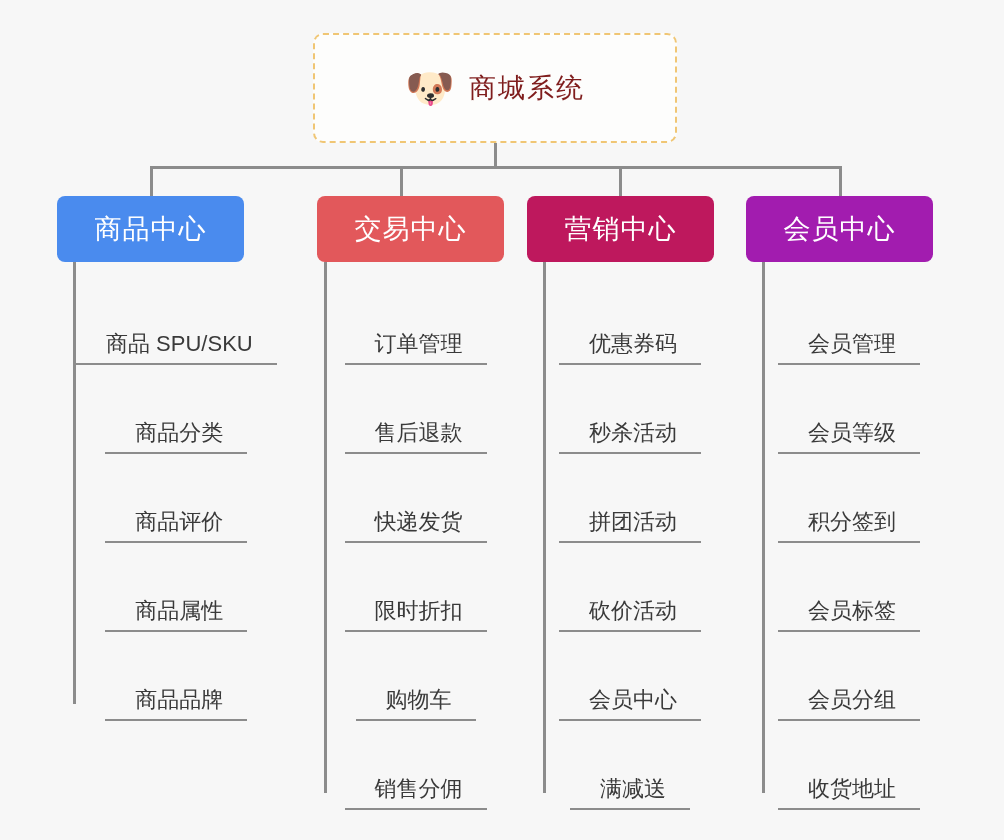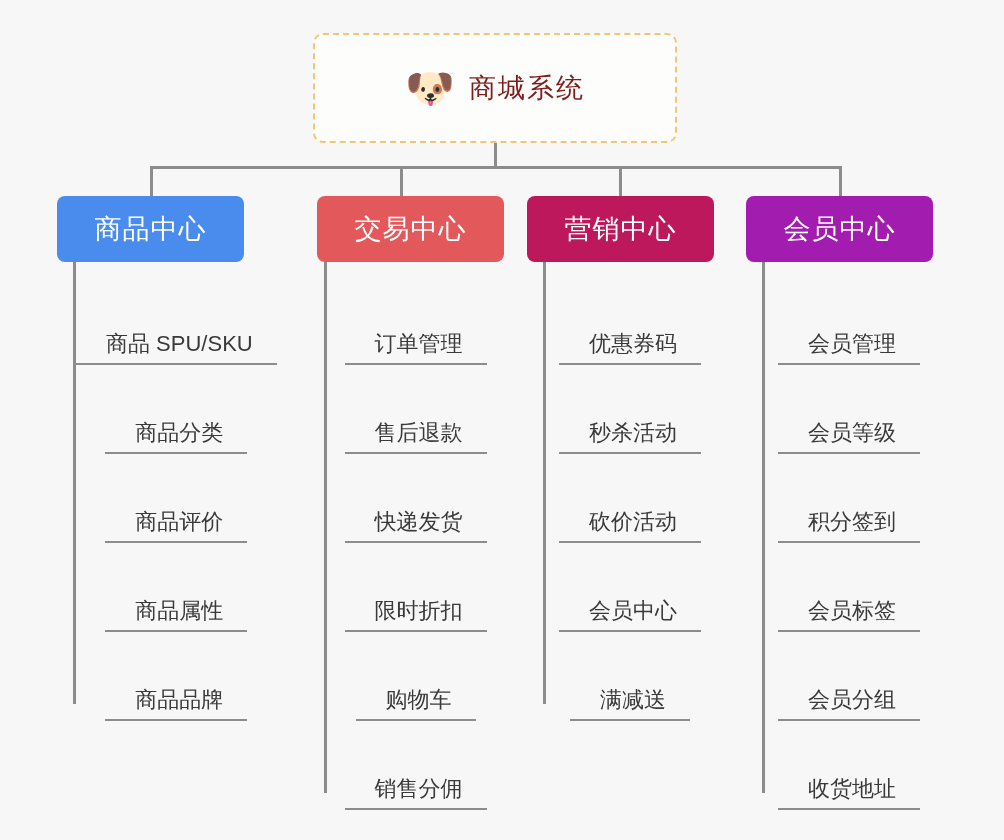--- a/index.html
+++ b/index.html
@@ -204,20 +204,23 @@
     <div class="branch-header">营销中心</div>
     <div class="leaf-list">
       <div class="leaf-trunk"></div>
       <div class="leaf">
           <span class="leaf-inner">优惠券码</span>
         </div>
       <div class="leaf">
           <span class="leaf-inner">秒杀活动</span>
         </div>
       <div class="leaf">
+          <span class="leaf-inner">拼团活动</span>
+        </div>
+      <div class="leaf">
           <span class="leaf-inner">砍价活动</span>
         </div>
       <div class="leaf">
           <span class="leaf-inner">会员中心</span>
         </div>
       <div class="leaf">
           <span class="leaf-inner">满减送</span>
         </div>
     </div>
   </div>

